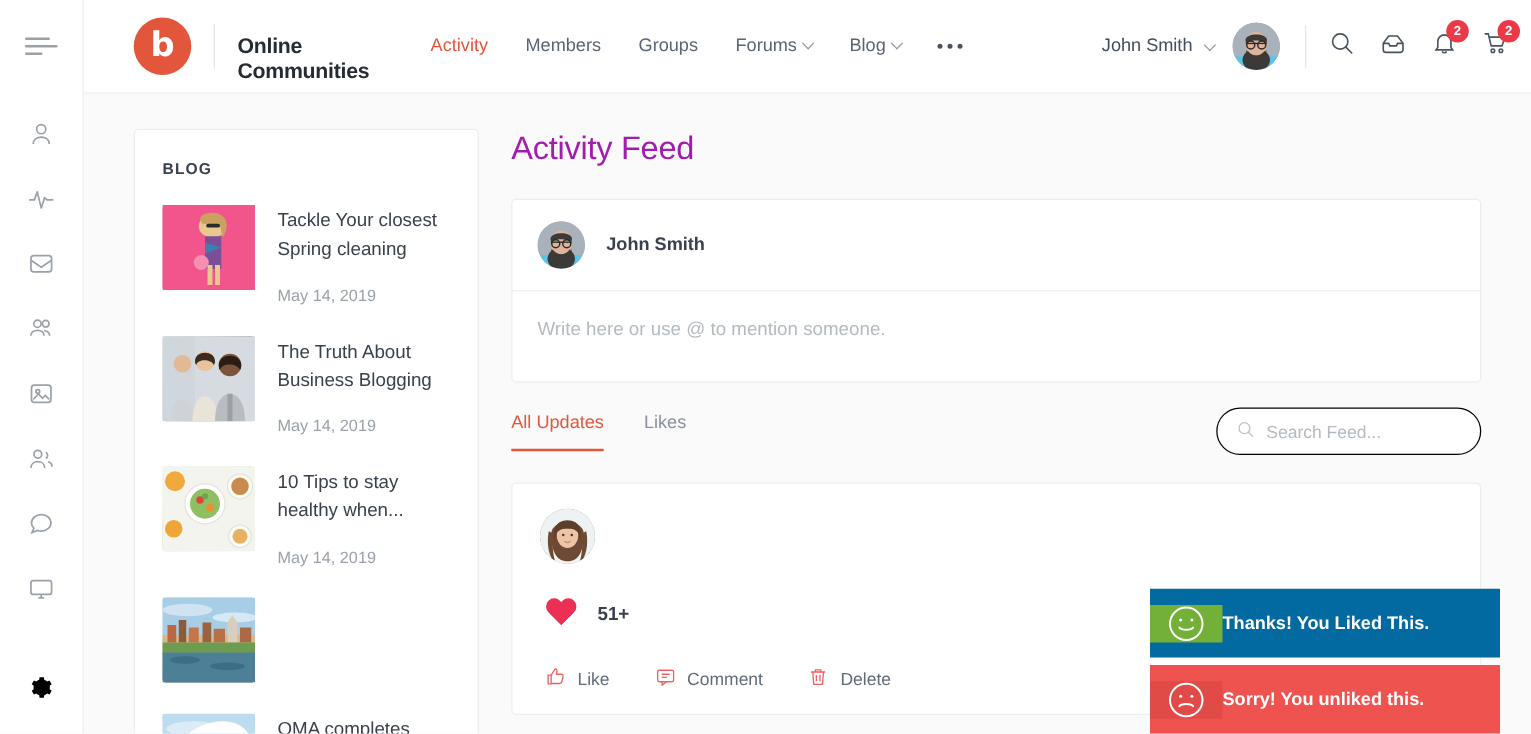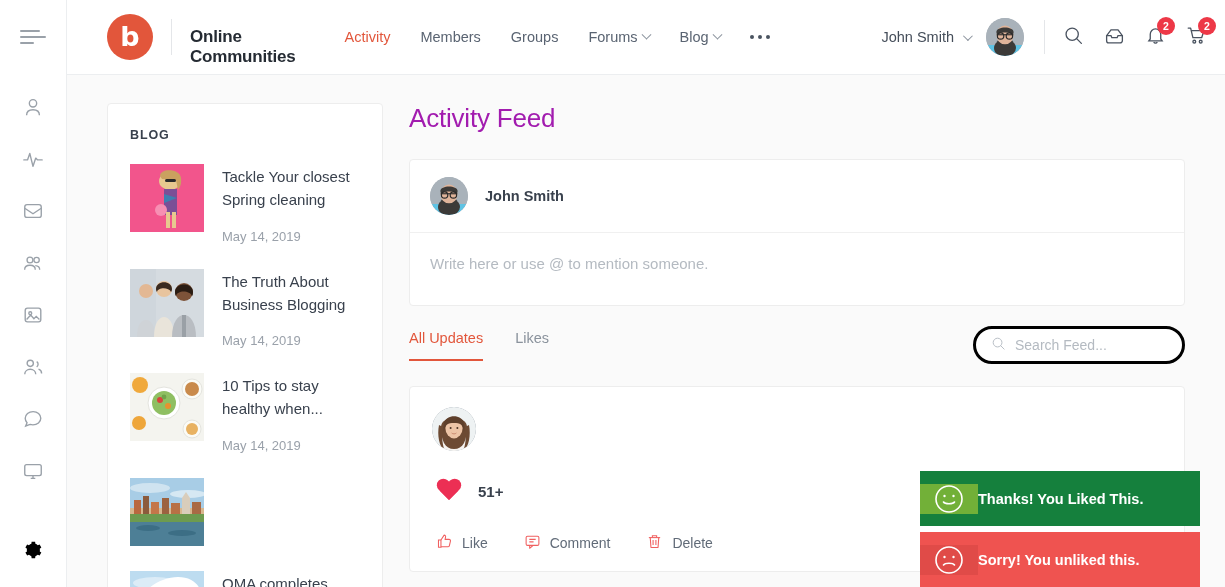--- a/index.html
+++ b/index.html
@@ -176,21 +176,21 @@
 
   .tabs-row { display: flex; align-items: center; margin-bottom: 22px; }
   .tabs { display: flex; }
   .tab {
     font-size: 14.5px; color: #8a929c; padding: 0 0 13px 0; margin-right: 32px;
     cursor: pointer; border-bottom: 2px solid transparent;
   }
   .tab.active { color: #e2563b; border-bottom-color: #e2563b; }
   .search-feed {
     margin-left: auto; width: 212px; height: 38px; border-radius: 19px;
-    border: 3px solid #000000; background: #fff;
+    border: 1px solid #000000; background: #fff;
     display: flex; align-items: center; padding: 0 15px; cursor: text;
   }
   .search-feed svg { stroke: #b9bfc6; fill: none; stroke-width: 1.6; margin-right: 9px; }
   .search-feed span { font-size: 14px; color: #b4bac1; }
 
   .activity-card {
     background: #fff; border: 1px solid #ededed; border-radius: 4px;
     padding: 20px 22px 18px 22px;
   }
   .act-head { display: flex; }
@@ -229,21 +229,21 @@
     display: flex; flex-direction: column; gap: 6px; z-index: 50;
   }
   .toast {
     height: 55px; display: flex; align-items: center; color: #fff;
   }
   .toast .t-icon {
     width: 58px; flex: 0 0 58px; display: flex; align-items: center; justify-content: center;
   }
   .toast .t-icon svg { stroke: #fff; fill: none; stroke-width: 1.6; }
   .toast .t-msg { font-size: 14.5px; font-weight: 700; }
-  .toast.success { background: #15803d; }
+  .toast.success { background: #0369a1; }
   .toast.success .t-icon { background: #72b038; }
   .toast.error { background: #ef5350; }
   .toast.error .t-icon { background: #e04b48; }
 
   .page-root { position: relative; width: 1225px; height: 587px; display: flex; }
 </style>
 </head>
 <body>
 
 <div class="page-root">

